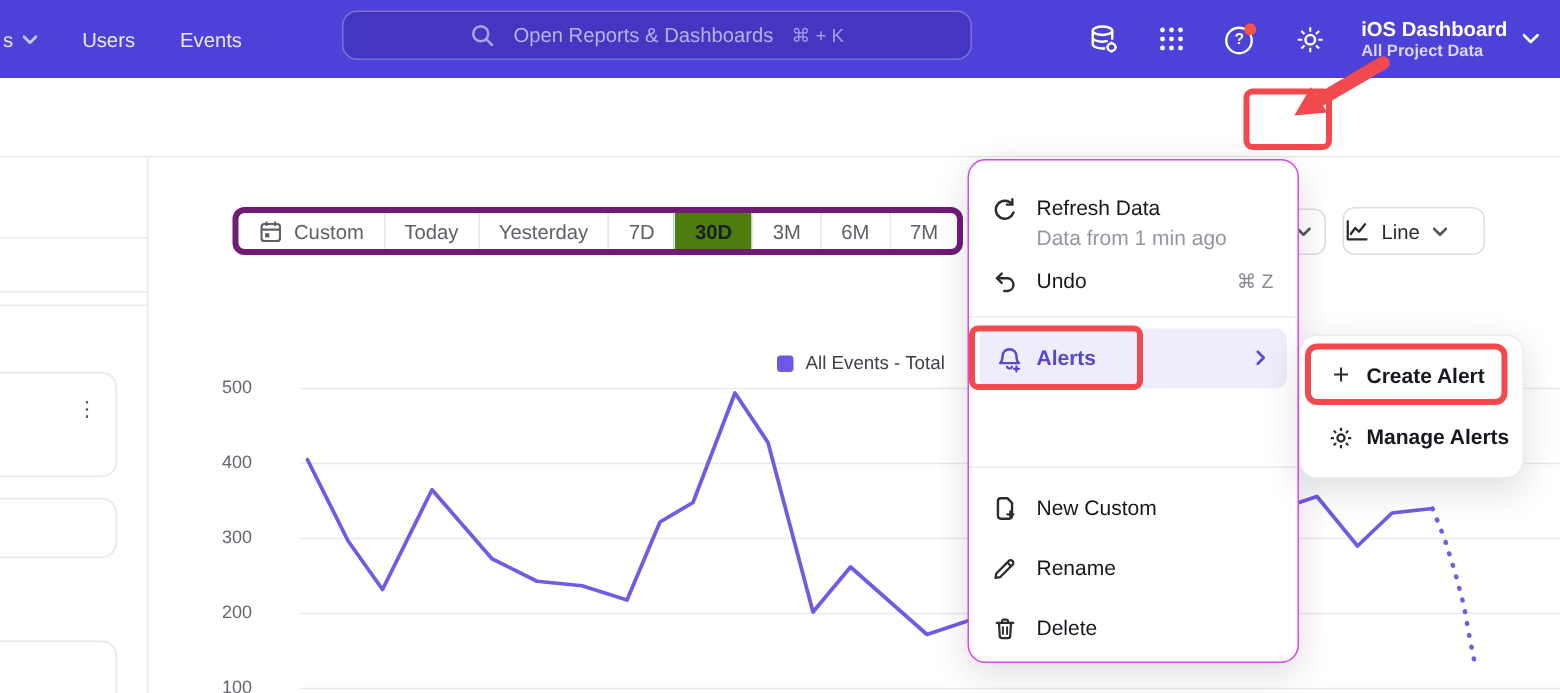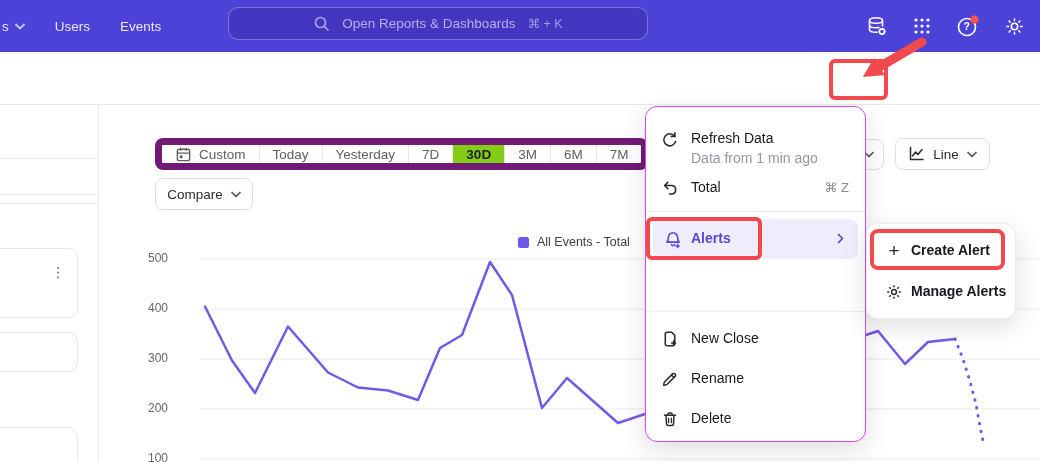--- a/index.html
+++ b/index.html
@@ -46,25 +46,25 @@
   .chart-svg .grid { stroke:#E9E9EC; stroke-width:1; }
   .chart-svg .line { fill:none; stroke-width:2.5; stroke-linejoin:round; stroke-linecap:round; }
   .chart-svg .dotted { stroke-width:3; stroke-dasharray:0.5 7.5; stroke-linecap:round; }
   .ylabels { position:absolute; left:148px; top:0; width:44px; height:462px; z-index:2; }
   .ytick { position:absolute; left:0; width:44px; text-align:left; font-size:12px; color:#63666D; }
   .legend { position:absolute; left:518px; top:235px; display:flex; align-items:center; gap:8px; z-index:2;justify-content:flex-end; }
   .legend .sw { width:11px; height:11px; border-radius:2.5px; }
   .legend .lg-label { font-size:12.5px; color:#3F4147; }
 
   
-  .seg { position:absolute; left:155px; top:138px; height:32px; display:flex; align-items:stretch; background:#fff; border:7px solid #701a75; border-radius:8px; z-index:10; overflow:hidden; }
+  .seg { position:absolute; left:155px; top:138px; height:32px; display:flex; align-items:stretch; background:#fff; border:4px solid #701a75; border-radius:8px; z-index:10; overflow:hidden; }
   .seg .opt { display:flex; align-items:center; gap:7px; padding:0 13px; font-size:13.5px; color:#5E6066; border-left:1px solid #E6E6EA; cursor:pointer; white-space:nowrap; }
   .seg .opt:first-child { border-left:none; }
-  .seg .opt.active { background:#84cc16; color:#1E1F24; font-weight:bold; }
-  .btn-outline { position:absolute; height:32px; background:#fff; border:1px solid #DEDEE2; border-radius:8px; display:flex; align-items:center; justify-content:center; gap:8px; font-size:13.5px; color:#2A2B30; cursor:pointer; z-index:10; }
+  .seg .opt.active { background:#4d7c0f; color:#1E1F24; font-weight:bold; }
+  .btn-outline { position:absolute; height:32px; background:#fff; border:1px solid #DEDEE2; border-radius:8px; display:flex; align-items:center; justify-content:flex-start; gap:8px; font-size:13.5px; color:#2A2B30; cursor:pointer; z-index:10; }
 
   
   .menu { position:absolute; left:645px; top:106px; width:221px; height:336px; background:#fff; border:1px solid #d946ef; border-radius:12px; box-shadow:0 8px 24px rgba(30,30,40,.14); z-index:40; }
   .m-icon { position:absolute; left:14px; width:20px; height:20px; display:flex; align-items:center; justify-content:center; color:#2B2C31; }
   .m-label { position:absolute; left:45px; font-size:14px; font-weight:500; color:#17181D; }
   .m-sub { position:absolute; left:45px; font-size:14px; color:#9496A0; }
   .m-short { position:absolute; right:16px; font-size:13px; color:#8A8C96; }
   .m-div { position:absolute; left:0; right:0; border-top:1px solid #ECECEF; }
   .m-row { position:absolute; left:0; right:0; cursor:pointer; }
   .alerts-row { position:absolute; left:7px; right:7px; top:112px; height:40px; background:#EFECFB; border-radius:8px; cursor:pointer; }
@@ -157,20 +157,29 @@
             <circle cx="19.5" cy="6.5" r="4" fill="#F5554A"></circle>
           </svg>
         <span style="position:absolute; left:8.5px; top:7px; color:#fff; font-size:10.5px; font-weight:bold;">?</span>
       </span>
       <svg width="23" height="23" viewBox="0 0 23 23">
         <g fill="none" stroke="#fff" stroke-width="1.6">
           <circle cx="11.5" cy="11.5" r="3.2"></circle>
           <path d="M11.5 3.2 v3 M11.5 16.8 v3 M3.2 11.5 h3 M16.8 11.5 h3 M5.6 5.6 l2.1 2.1 M15.3 15.3 l2.1 2.1 M17.4 5.6 l-2.1 2.1 M7.7 15.3 l-2.1 2.1" stroke-width="1.4"></path>
         </g>
       </svg>
+      <div class="proj">
+        <div>
+          <div class="name">iOS Dashboard</div>
+          <div class="scope">All Project Data</div>
+        </div>
+        <svg width="11" height="8" viewBox="0 0 11 8">
+            <polyline points="1,1.5 5.5,6 10,1.5" fill="none" stroke="#fff" stroke-width="1.8" stroke-linecap="round" stroke-linejoin="round"></polyline>
+          </svg>
+      </div>
     </div>
   </div>
 
   <div class="toolbar"></div>
   <div class="report-ic">
     <svg width="16" height="16" viewBox="0 0 16 16">
         <rect x="1.5" y="1.5" width="13" height="13" rx="2" fill="none" stroke="#6E5AE6" stroke-width="1.4" stroke-dasharray="2 1.4"></rect>
         <polyline points="4,10.5 7,7 9,8.8 12,5" fill="none" stroke="#6E5AE6" stroke-width="1.4" stroke-linecap="round" stroke-linejoin="round"></polyline>
       </svg>
   </div>
@@ -217,26 +226,20 @@
     </span>
     <span class="opt">Today</span>
     <span class="opt">Yesterday</span>
     <span class="opt">7D</span>
     <span class="opt active">30D</span>
     <span class="opt">3M</span>
     <span class="opt">6M</span>
     <span class="opt">7M</span>
   </div>
 
-  <div class="btn-outline" style="left:155px; top:178px; width:98px;">
-    <span>Compare</span>
-    <svg width="10" height="7" viewBox="0 0 10 7">
-        <polyline points="1,1.5 5,5.5 9,1.5" fill="none" stroke="#55575E" stroke-width="1.7" stroke-linecap="round" stroke-linejoin="round"></polyline>
-      </svg>
-  </div>
 
   <div class="btn-outline" style="left:840px; top:139px; width:44px; height:31px; justify-content:flex-end; padding-right:9px; z-index:5;">
     <svg width="10" height="7" viewBox="0 0 10 7">
         <polyline points="1,1.5 5,5.5 9,1.5" fill="none" stroke="#55575E" stroke-width="1.7" stroke-linecap="round" stroke-linejoin="round"></polyline>
       </svg>
   </div>
 
   <div class="btn-outline" style="left:895px; top:138px; width:95px;">
     <svg width="17" height="16" viewBox="0 0 17 16">
         <g fill="none" stroke="#2A2B30" stroke-width="1.5" stroke-linecap="round" stroke-linejoin="round">
@@ -266,21 +269,21 @@
 
     <div class="m-row" style="top:61px; height:40px;">
       <span class="m-icon" style="top:10px;">
         <svg width="18" height="18" viewBox="0 0 18 18">
             <g fill="none" stroke="#2B2C31" stroke-width="1.6" stroke-linecap="round" stroke-linejoin="round">
               <path d="M4 6.5 H11 A4.3 4.3 0 0 1 11 15 H8.5"></path>
               <polyline points="6.8,3.4 3.6,6.5 6.8,9.6"></polyline>
             </g>
           </svg>
       </span>
-      <div class="m-label" style="top:11px;">Total</div>
+      <div class="m-label" style="top:11px;">Undo</div>
       <div class="m-short" style="top:12px;">⌘ Z</div>
     </div>
 
     <div class="m-div" style="top:104px;"></div>
 
     <div class="alerts-row">
       <span class="m-icon">
         <svg width="19" height="19" viewBox="0 0 19 19">
             <g fill="none" stroke="#5846D6" stroke-width="1.6" stroke-linecap="round" stroke-linejoin="round">
           <path d="M9 2.8 a4.6 4.6 0 0 1 4.6 4.6 c0 3 .9 4 1.6 4.7 H2.8 c.7-.7 1.6-1.7 1.6-4.7 A4.6 4.6 0 0 1 9 2.8 Z"></path>
@@ -300,21 +303,21 @@
 
     <div class="m-row" style="top:212px; height:40px;">
       <span class="m-icon" style="top:10px;">
         <svg width="18" height="18" viewBox="0 0 18 18">
             <g fill="none" stroke="#2B2C31" stroke-width="1.6" stroke-linecap="round" stroke-linejoin="round">
               <path d="M4.3 4 a1.8 1.8 0 0 1 1.8-1.8 h4.6 l3 3 V14 a1.8 1.8 0 0 1-1.8 1.8 H6.1 A1.8 1.8 0 0 1 4.3 14 Z"></path>
               <path d="M12.6 10.9 v4 M10.6 12.9 h4" stroke-width="1.5"></path>
             </g>
           </svg>
       </span>
-      <div class="m-label" style="top:11px;">New Close</div>
+      <div class="m-label" style="top:11px;">New Custom</div>
     </div>
 
     <div class="m-row" style="top:292px; height:40px;">
       <span class="m-icon" style="top:10px;">
         <svg width="18" height="18" viewBox="0 0 18 18">
             <g fill="none" stroke="#2B2C31" stroke-width="1.5" stroke-linecap="round" stroke-linejoin="round">
               <path d="M3.5 5.3 h11 M7 5.3 V4.1 a1.1 1.1 0 0 1 1.1-1.1 h1.8 A1.1 1.1 0 0 1 11 4.1 v1.2"></path>
               <path d="M5 5.3 l.5 8.6 a1.6 1.6 0 0 0 1.6 1.5 h3.8 a1.6 1.6 0 0 0 1.6-1.5 l.5-8.6"></path>
               <path d="M7.6 8.2 v4.5 M10.4 8.2 v4.5" stroke-width="1.3"></path>
             </g>

